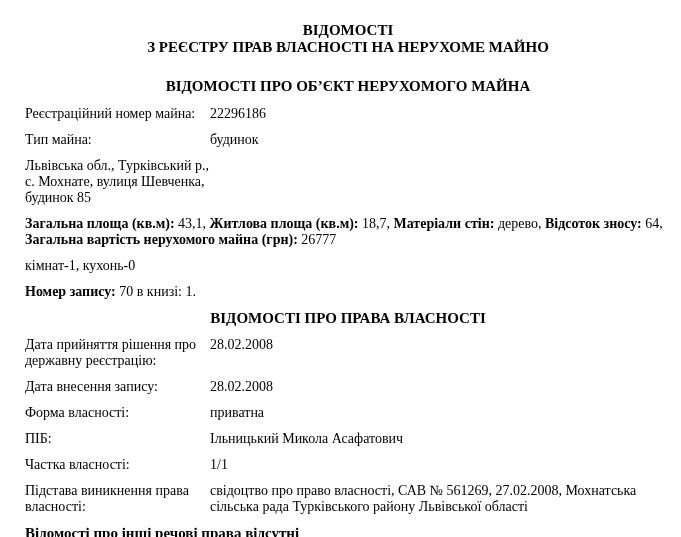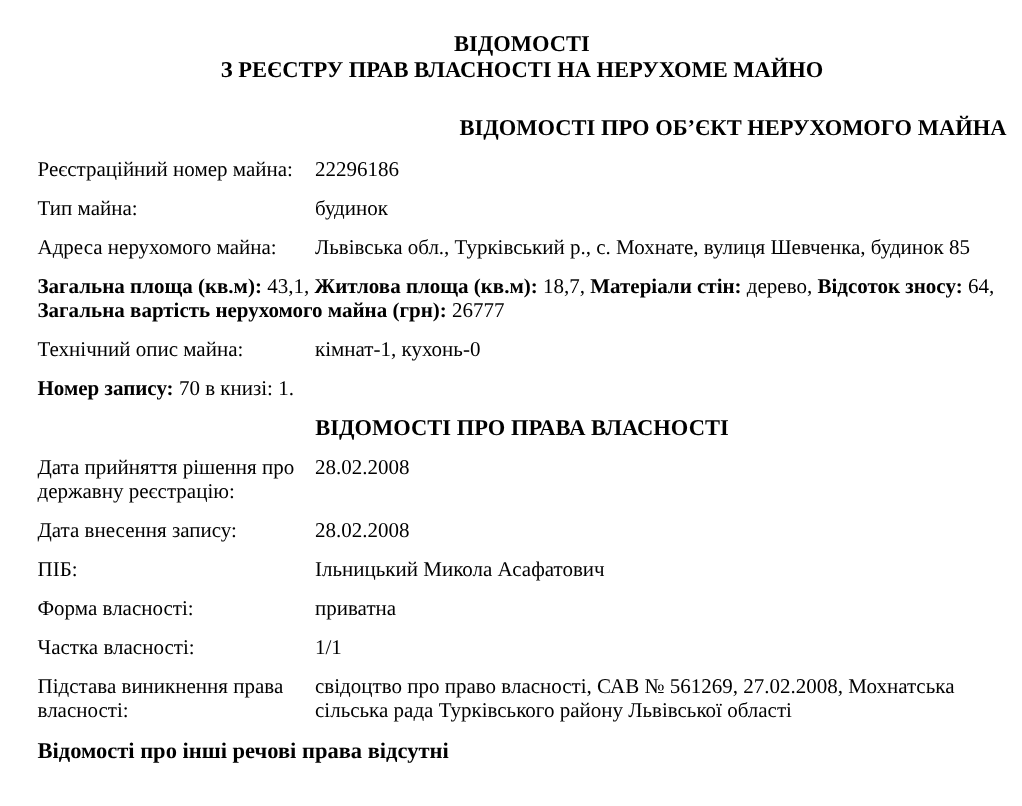--- a/index.html
+++ b/index.html
@@ -31,21 +31,20 @@
   .section-heading {
     text-align: center;
     font-weight: bold;
     font-size: 15px;
     line-height: 17px;
     margin: 0;
   }
   .heading-object {
     margin-top: 22px;
     margin-bottom: 11px;
-    text-align: right;
   }
   .heading-ownership {
     margin-bottom: 10px;
   }
   .row {
     display: grid;
     grid-template-columns: 185px 1fr;
     margin-bottom: 10px;
   }
   .row .label {
@@ -78,53 +77,51 @@
     <div class="label bold">Реєстраційний номер майна:</div>
     <div class="value">22296186</div>
   </div>
 
   <div class="row">
     <div class="label bold">Тип майна:</div>
     <div class="value">будинок</div>
   </div>
 
   <div class="row">
-    <div class="label bold">Адреса нерухомого майна:</div>
     <div class="value">Львівська обл., Турківський р., с. Мохнате, вулиця Шевченка, будинок 85</div>
   </div>
 
   <p class="para"><b>Загальна площа (кв.м):</b> <span>43,1,</span> <b>Житлова площа (кв.м):</b> <span>18,7,</span> <b>Матеріали стін:</b> <span>дерево,</span> <b>Відсоток зносу:</b> <span>64,</span> <b>Загальна вартість нерухомого майна (грн):</b> <span>26777</span></p>
 
   <div class="row">
-    <div class="label bold">Технічний опис майна:</div>
     <div class="value">кімнат-1, кухонь-0</div>
   </div>
 
   <p class="para"><b>Номер запису:</b> <span>70 в книзі: 1.</span></p>
 
   <div class="section-heading heading-ownership">ВІДОМОСТІ ПРО ПРАВА ВЛАСНОСТІ</div>
 
   <div class="row">
     <div class="label">Дата прийняття рішення про державну реєстрацію:</div>
     <div class="value">28.02.2008</div>
   </div>
 
   <div class="row">
     <div class="label">Дата внесення запису:</div>
     <div class="value">28.02.2008</div>
   </div>
 
   <div class="row">
-    <div class="label">ПІБ:</div>
-    <div class="value">Ільницький Микола Асафатович</div>
+    <div class="label">Форма власності:</div>
+    <div class="value">приватна</div>
   </div>
 
   <div class="row">
-    <div class="label">Форма власності:</div>
-    <div class="value">приватна</div>
+    <div class="label">ПІБ:</div>
+    <div class="value">Ільницький Микола Асафатович</div>
   </div>
 
   <div class="row">
     <div class="label">Частка власності:</div>
     <div class="value">1/1</div>
   </div>
 
   <div class="row">
     <div class="label">Підстава виникнення права власності:</div>
     <div class="value">свідоцтво про право власності, САВ № 561269, 27.02.2008, Мохнатська сільська рада Турківського району Львівської області</div>

